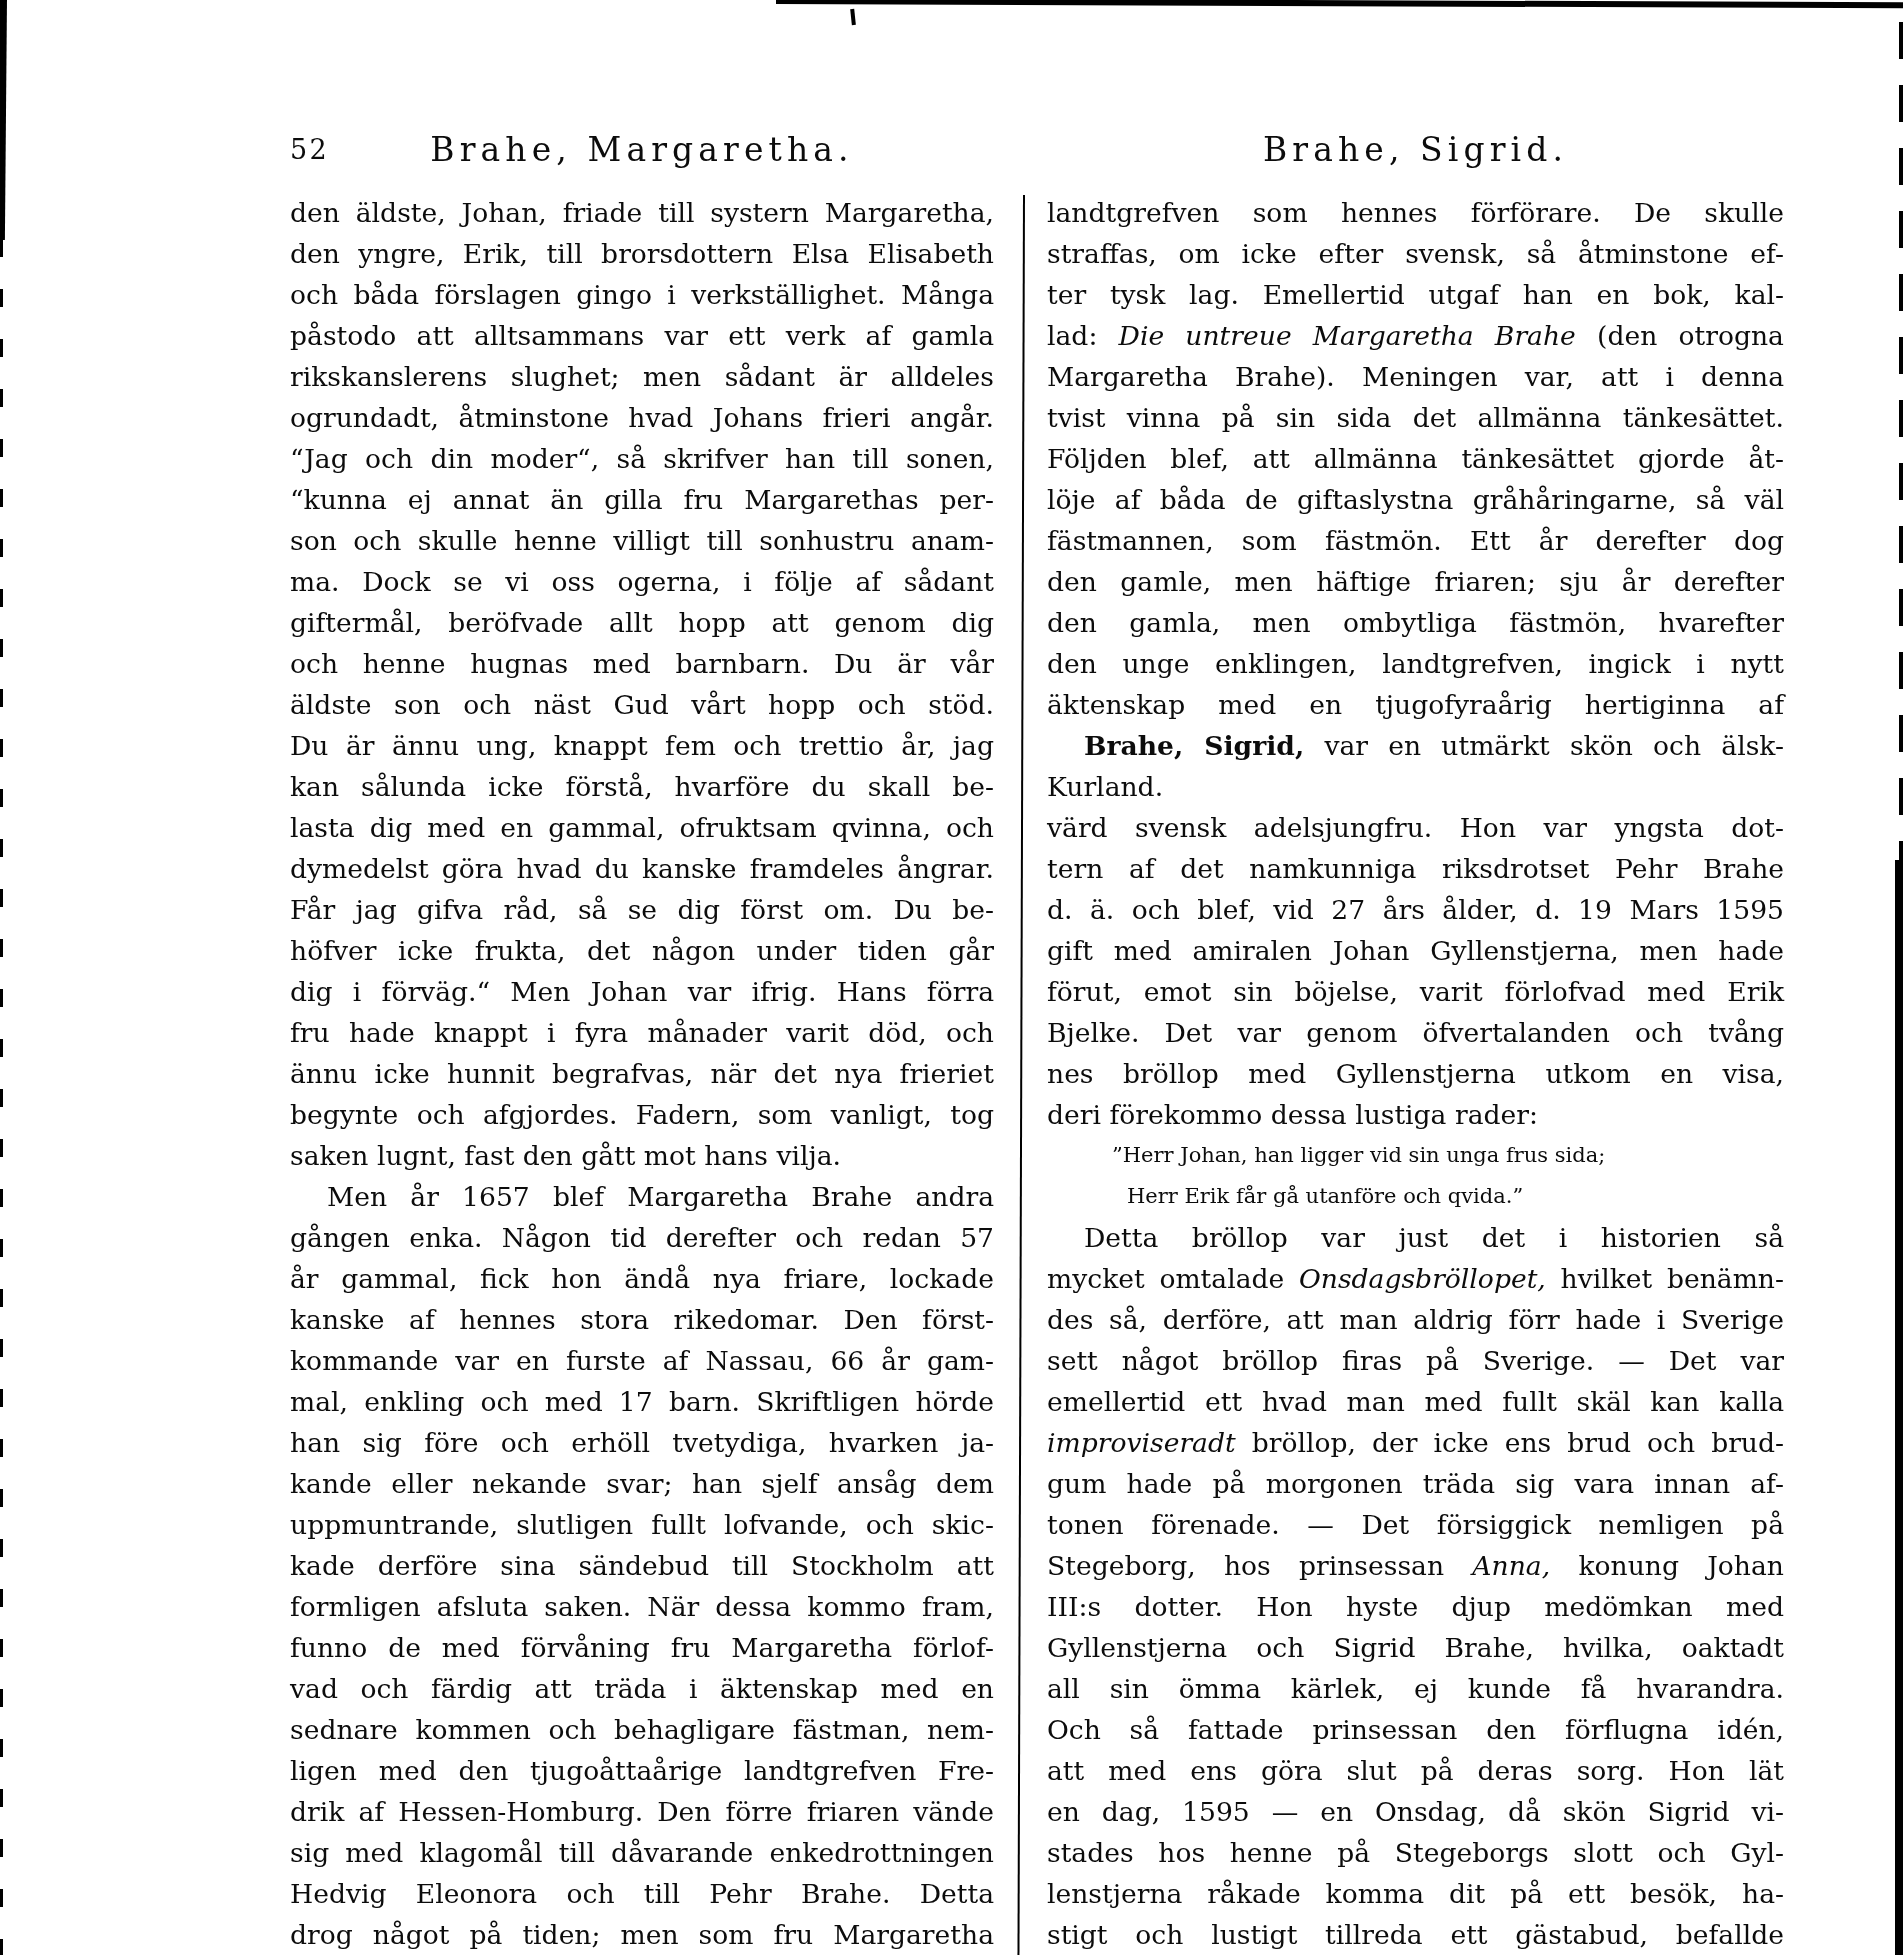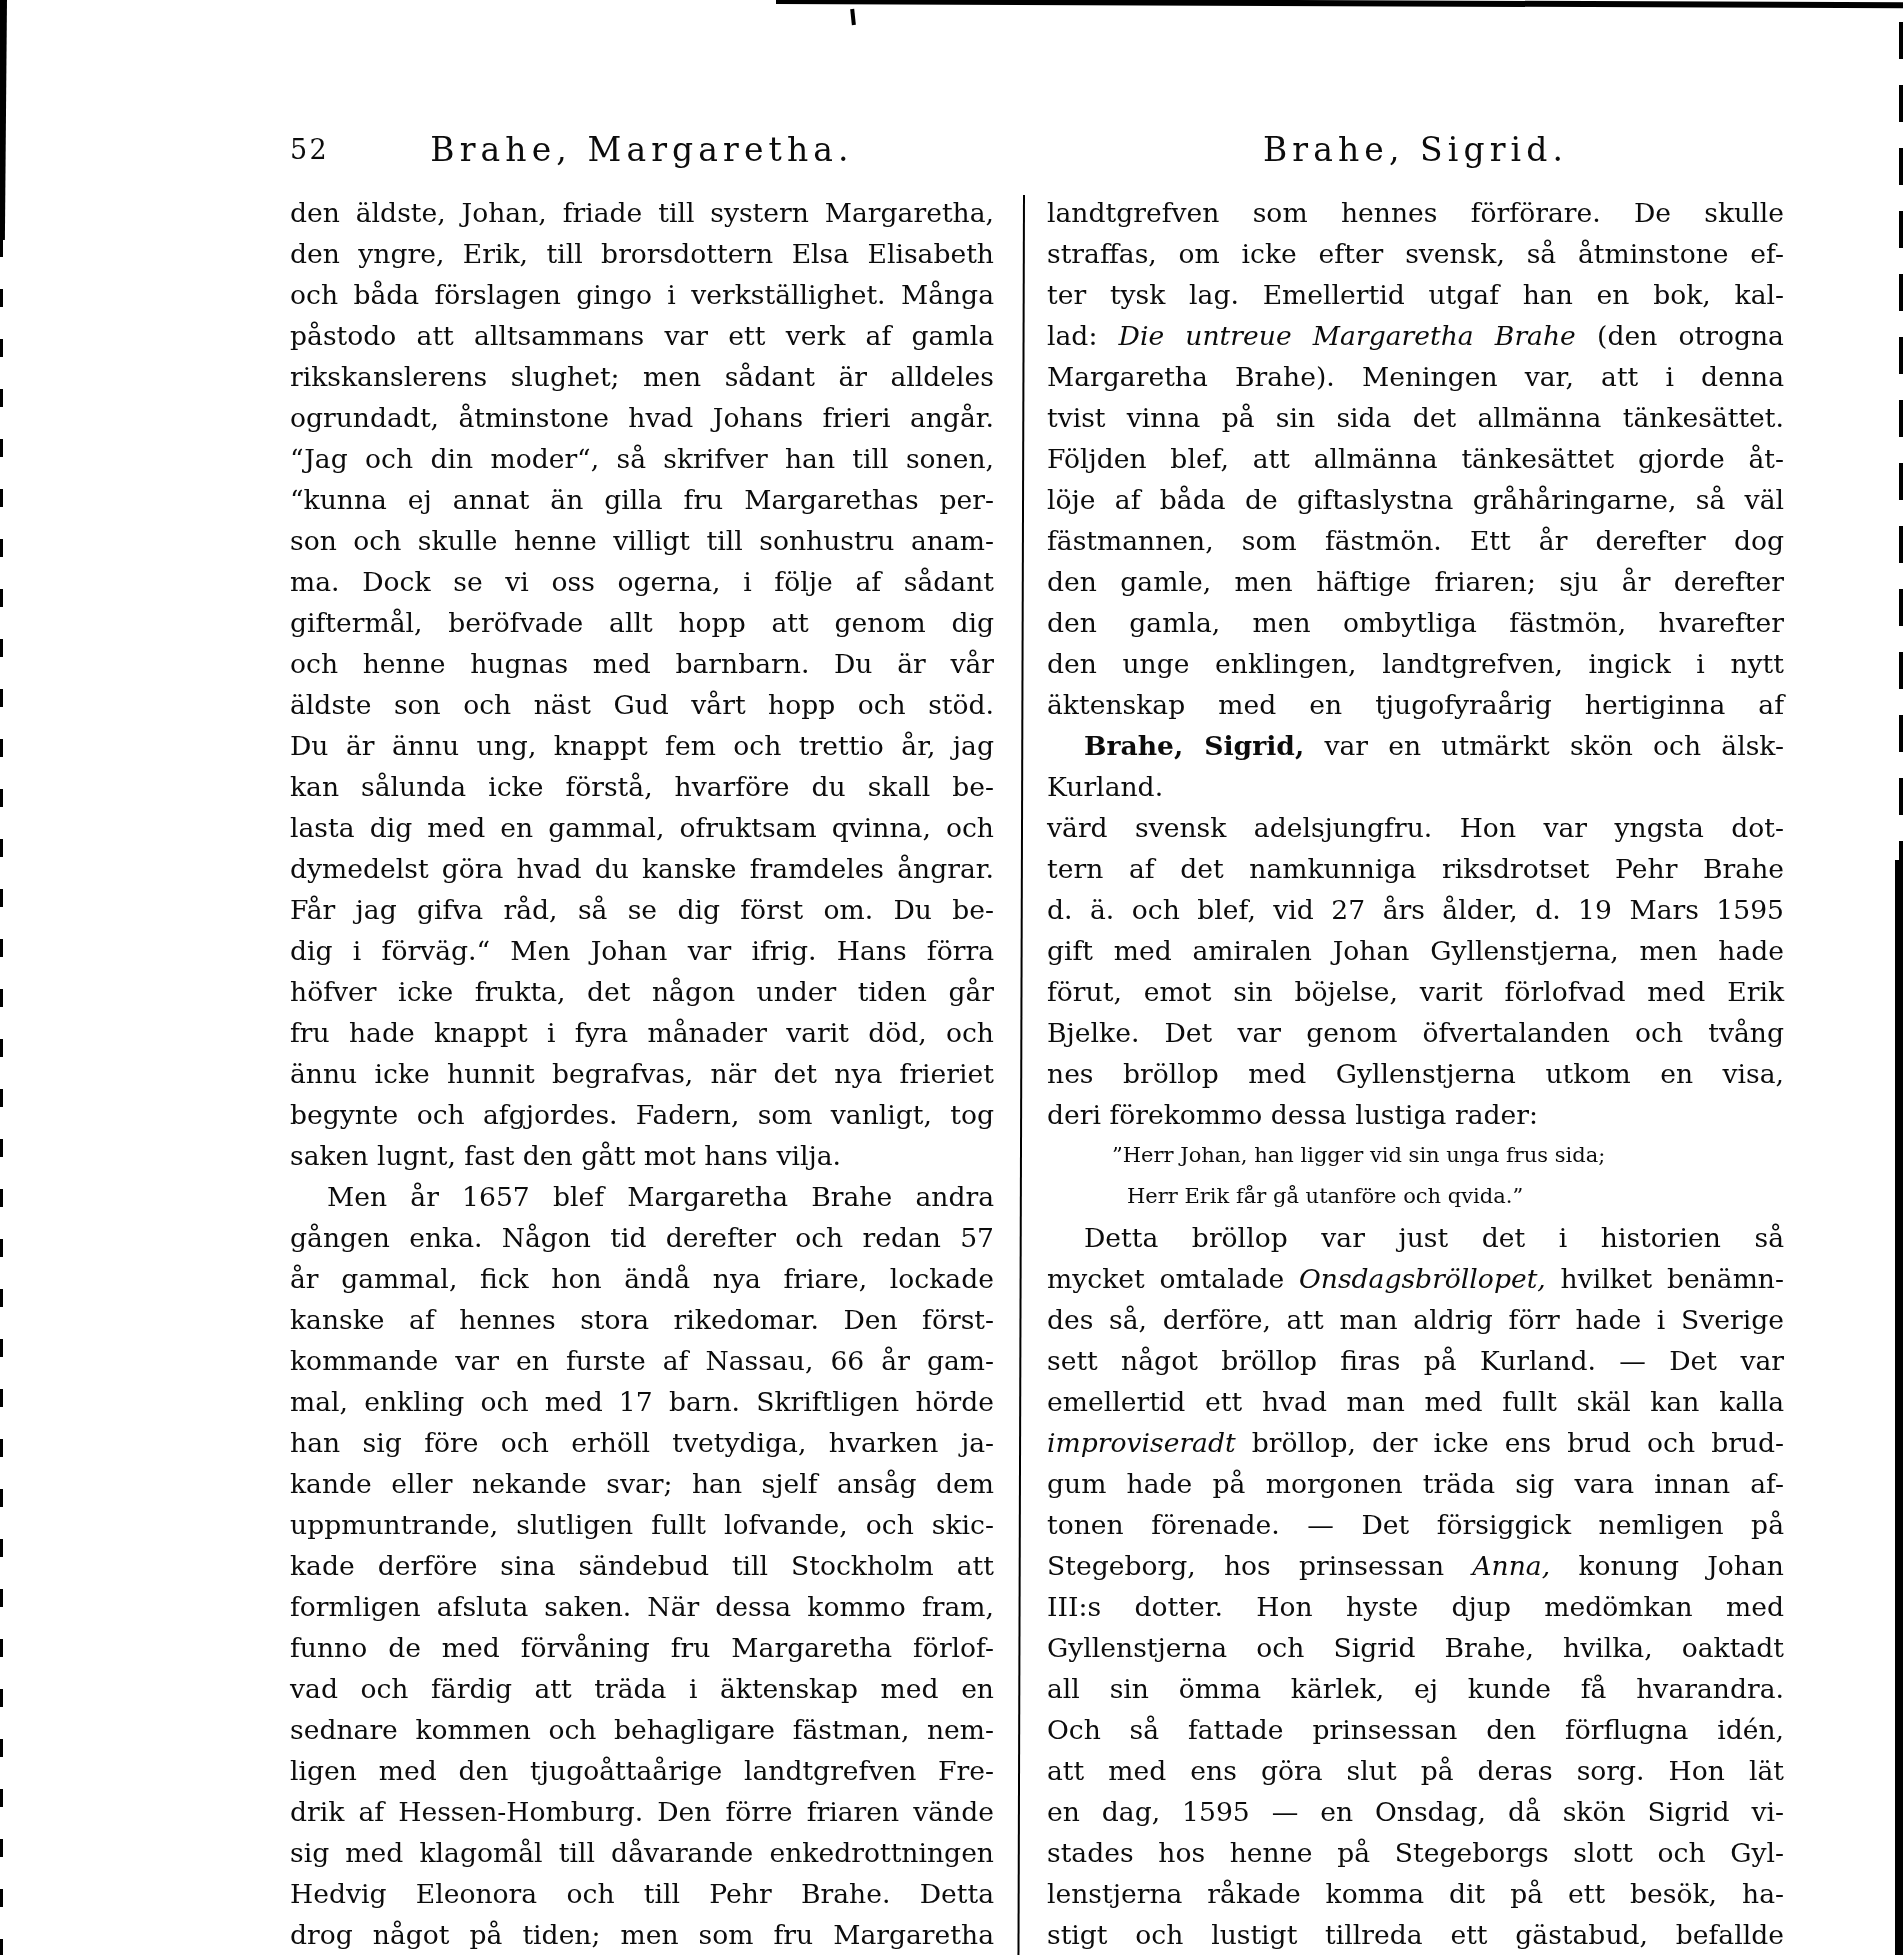--- a/index.html
+++ b/index.html
@@ -85,22 +85,22 @@
       <div class="line">son och skulle henne villigt till sonhustru anam-</div>
       <div class="line">ma.  Dock se vi oss ogerna, i följe af sådant</div>
       <div class="line">giftermål, beröfvade allt hopp att genom dig</div>
       <div class="line">och henne hugnas med barnbarn.  Du är vår</div>
       <div class="line">äldste son och näst Gud vårt hopp och stöd.</div>
       <div class="line">Du är ännu ung, knappt fem och trettio år, jag</div>
       <div class="line">kan sålunda icke förstå, hvarföre du skall be-</div>
       <div class="line">lasta dig med en gammal, ofruktsam qvinna, och</div>
       <div class="line">dymedelst göra hvad du kanske framdeles ångrar.</div>
       <div class="line">Får jag gifva råd, så se dig först om.  Du be-</div>
+      <div class="line">höfver icke frukta, det någon under tiden går</div>
       <div class="line">dig i förväg.“  Men Johan var ifrig.  Hans förra</div>
-      <div class="line">höfver icke frukta, det någon under tiden går</div>
       <div class="line">fru hade knappt i fyra månader varit död, och</div>
       <div class="line">ännu icke hunnit begrafvas, när det nya frieriet</div>
       <div class="line">begynte och afgjordes.  Fadern, som vanligt, tog</div>
       <div class="line nj">saken lugnt, fast den gått mot hans vilja.</div>
       <div class="line ind-p">Men år 1657 blef Margaretha Brahe andra</div>
       <div class="line">gången enka.  Någon tid derefter och redan 57</div>
       <div class="line">år gammal, fick hon ändå nya friare, lockade</div>
       <div class="line">kanske af hennes stora rikedomar.  Den först-</div>
       <div class="line">kommande var en furste af Nassau, 66 år gam-</div>
       <div class="line">mal, enkling och med 17 barn.  Skriftligen hörde</div>
@@ -141,21 +141,21 @@
       <div class="line">gift med amiralen Johan Gyllenstjerna, men hade</div>
       <div class="line">förut, emot sin böjelse, varit förlofvad med Erik</div>
       <div class="line">Bjelke.  Det var genom öfvertalanden och tvång</div>
       <div class="line">nes bröllop med Gyllenstjerna utkom en visa,</div>
       <div class="line nj">deri förekommo dessa lustiga rader:</div>
       <div class="line nj small ind-v1">”Herr Johan, han ligger vid sin unga frus sida;</div>
       <div class="line nj small ind-v2">Herr Erik får gå utanföre och qvida.”</div>
       <div class="line ind-p">Detta bröllop var just det i historien så</div>
       <div class="line">mycket omtalade <i>Onsdagsbröllopet,</i> hvilket benämn-</div>
       <div class="line">des så, derföre, att man aldrig förr hade i Sverige</div>
-      <div class="line">sett något bröllop firas på Kurland. — Det var</div>
+      <div class="line">sett något bröllop firas på Sverige. — Det var</div>
       <div class="line">emellertid ett hvad man med fullt skäl kan kalla</div>
       <div class="line"><i>improviseradt</i> bröllop, der icke ens brud och brud-</div>
       <div class="line">gum hade på morgonen träda sig vara innan af-</div>
       <div class="line">tonen förenade. — Det försiggick nemligen på</div>
       <div class="line">Stegeborg, hos prinsessan <i>Anna,</i> konung Johan</div>
       <div class="line">III:s dotter.  Hon hyste djup medömkan med</div>
       <div class="line">Gyllenstjerna och Sigrid Brahe, hvilka, oaktadt</div>
       <div class="line">all sin ömma kärlek, ej kunde få hvarandra.</div>
       <div class="line">Och så fattade prinsessan den förflugna idén,</div>
       <div class="line">att med ens göra slut på deras sorg.  Hon lät</div>

